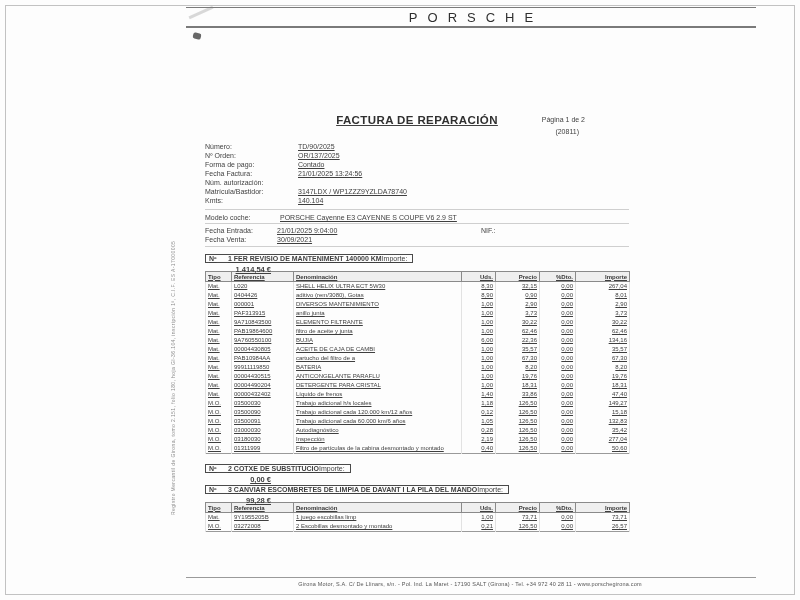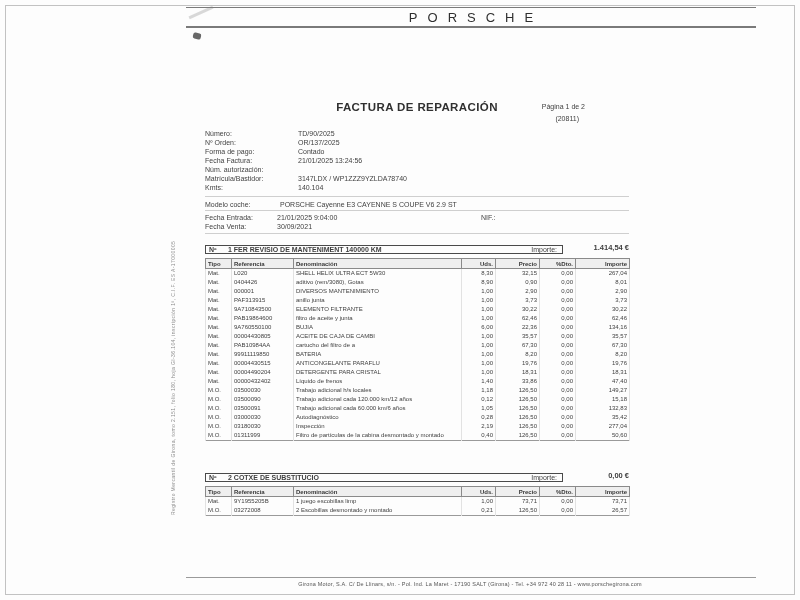--- a/index.html
+++ b/index.html
@@ -31,37 +31,37 @@
     background: #4d4d4d; border-radius: 2px; transform: rotate(14deg); opacity: .85; }
   .smudge2 { position: absolute; left: 188px; top: 11px; width: 26px; height: 3px;
     background: #b9b9b9; transform: rotate(-24deg); opacity: .55; }
   
   .side-note {
     position: absolute; left: 170px; top: 95px; height: 420px;
     writing-mode: vertical-rl; transform: rotate(180deg);
     font-size: 5px; color: #8d8d8d; letter-spacing: .4px; white-space: nowrap;
   }
   
-  .doc { position: absolute; left: 205px; top: 101px; width: 424px; font-size: 7px; }
+  .doc { position: absolute; left: 205px; top: 114px; width: 424px; font-size: 7px; text-decoration: underline; }
   .title-row { position: relative; height: 14px; }
   .title { text-align: center; font-size: 11.5px; font-weight: bold; letter-spacing: .4px; color: #303030; }
   .page-ind { position: absolute; right: 44px; top: 2px; font-size: 7px; }
   .code-row { position: relative; height: 10px; }
   .doc-code { position: absolute; right: 50px; top: 0; font-size: 7px; }
   .fields { margin-top: 4px; }
   .frow { height: 9px; line-height: 9px; }
   .flabel { display: inline-block; width: 93px; }
   .hair { border-top: 1px solid #cfcfcf; height: 0; }
   .mrow { height: 10px; line-height: 10px; margin-top: 3px; }
   .mlabel { display: inline-block; width: 75px; }
   .erow { position: relative; height: 9px; line-height: 9px; }
   .elabel { display: inline-block; width: 72px; }
   .nif { position: absolute; left: 276px; top: 0; }
   
-  .secrow { display: flex; align-items: flex-end; margin-top: 7px; height: 13px; }
+  .secrow { display: flex; align-items: flex-start; margin-top: 7px; height: 13px; flex-direction: column; }
   .secbox {
     flex: 1; display: flex; align-items: center;
     border: 1px solid #4a4a4a; font-weight: bold; font-size: 7px;
   }
   .secno { width: 22px; padding-left: 3px; }
   .sectitle { flex: 1; }
   .seclabel { font-weight: normal; padding-right: 5px; }
   .secval { width: 66px; text-align: right; font-weight: bold; font-size: 7.5px; line-height: 13px; }
   
   table.itable { width: 424px; border-collapse: collapse; table-layout: fixed; margin-top: 4px;
@@ -375,29 +375,37 @@
           <td>01311999</td>
           <td>Filtro de partículas de la cabina desmontado y montado</td>
           <td class="num">0,40</td>
           <td class="num">126,50</td>
           <td class="num">0,00</td>
           <td class="num">50,60</td>
         </tr>
       </tbody>
   </table>
 
-  <div class="secrow" style="margin-top:28px">
+  <div class="secrow" style="margin-top:10px">
     <div class="secbox">
       <span class="secno">Nº</span>
       <span class="sectitle">2  COTXE DE SUBSTITUCIO</span>
       <span class="seclabel">Importe:</span>
     </div>
     <div class="secval">0,00 €</div>
   </div>
 
+  <div class="secrow" style="margin-top:8px">
+    <div class="secbox">
+      <span class="secno">Nº</span>
+      <span class="sectitle">3  CANVIAR ESCOMBRETES DE LIMPIA DE DAVANT I LA PILA DEL MANDO</span>
+      <span class="seclabel">Importe:</span>
+    </div>
+    <div class="secval">99,28 €</div>
+  </div>
 
   <table class="itable">
     <colgroup>
       <col style="width:26px">
         <col style="width:62px">
         <col style="width:168px">
       <col style="width:34px">
         <col style="width:44px">
         <col style="width:36px">
         <col style="width:54px">

